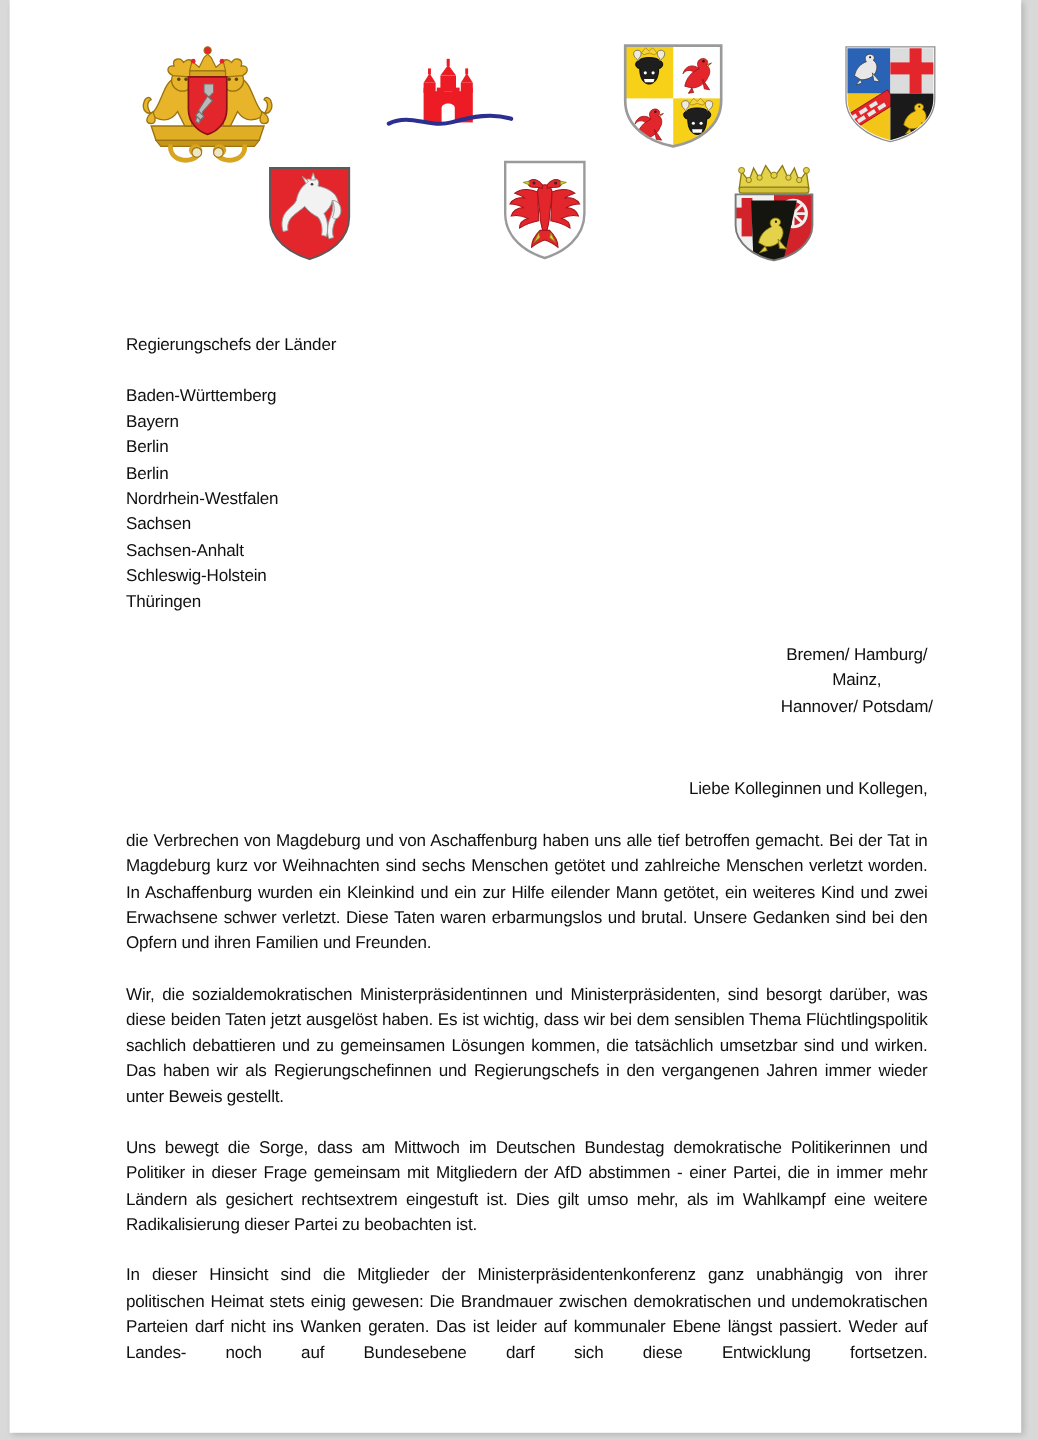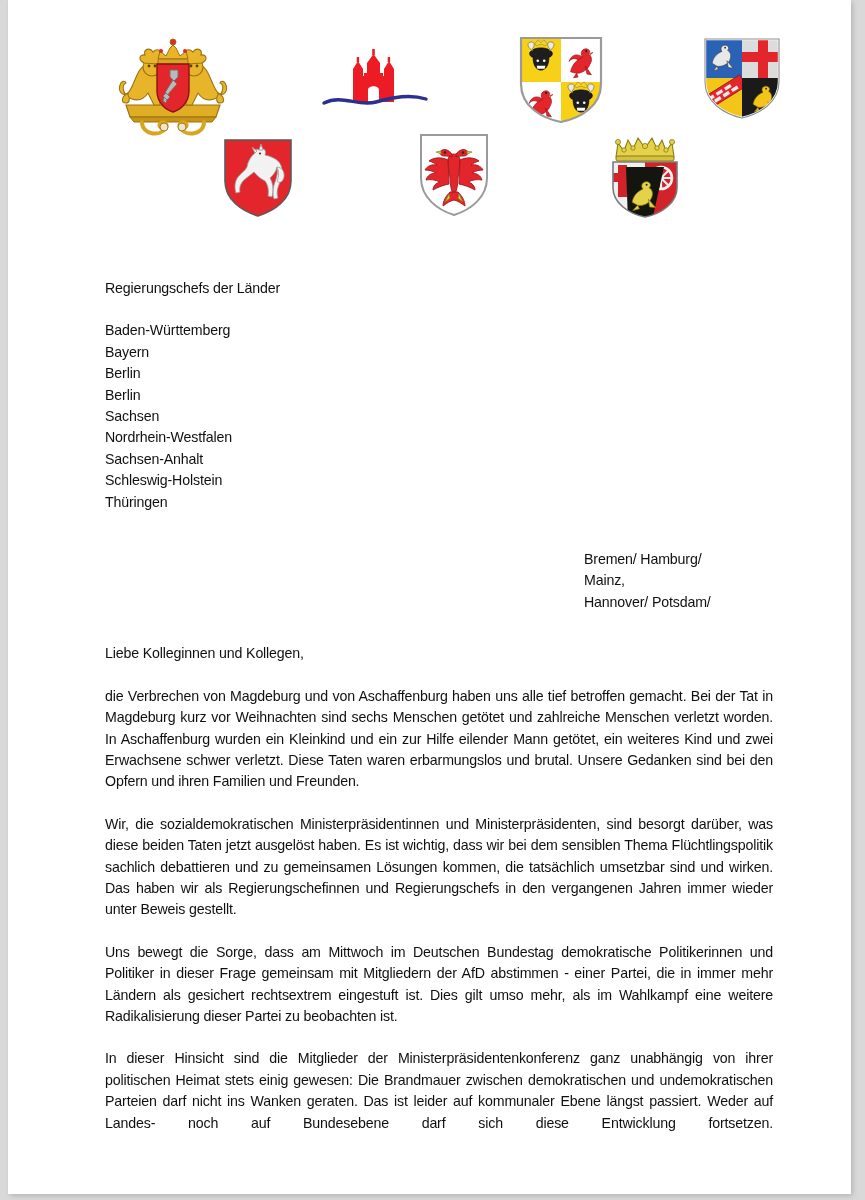--- a/index.html
+++ b/index.html
@@ -49,27 +49,28 @@
     font-size: 14.2px;
     line-height: 21.4px;
     letter-spacing: -0.15px;
   }
 
   .addr-block { margin: 0; }
   .addr-line { white-space: nowrap; }
   .addr-gap { height: 21px; }
 
   .datebox {
-    margin-top: 36px;
+    margin-top: 23px;
     margin-left: 479px;
     width: 260px;
+    text-align: center;
   }
   .datebox .addr-line { white-space: nowrap; }
 
-  .salutation { margin-top: 30px; }
+  .salutation { margin-top: 48px; text-align: right; }
 
   p.para {
     margin: 21px 0 0 0;
     text-align: justify;
     text-justify: inter-word;
     hyphens: none;
   }
   p.para.last { text-align: justify; }
   p.para.last::after {
     content: "";
@@ -394,22 +395,22 @@
 
   <div class="letter">
 
     <div class="addr-block">
       <div class="addr-line">Regierungschefs der Länder</div>
       <div class="addr-gap"></div>
       <div class="addr-line">Baden-Württemberg</div>
       <div class="addr-line">Bayern</div>
       <div class="addr-line">Berlin</div>
       <div class="addr-line">Berlin</div>
+      <div class="addr-line">Nordrhein-Westfalen</div>
       <div class="addr-line">Sachsen</div>
-      <div class="addr-line">Nordrhein-Westfalen</div>
       <div class="addr-line">Sachsen-Anhalt</div>
       <div class="addr-line">Schleswig-Holstein</div>
       <div class="addr-line">Thüringen</div>
     </div>
 
     <div class="datebox">
       <div class="addr-line">Bremen/ Hamburg/</div>
       <div class="addr-line">Mainz,</div>
       <div class="addr-line">Hannover/ Potsdam/</div>
     </div>

